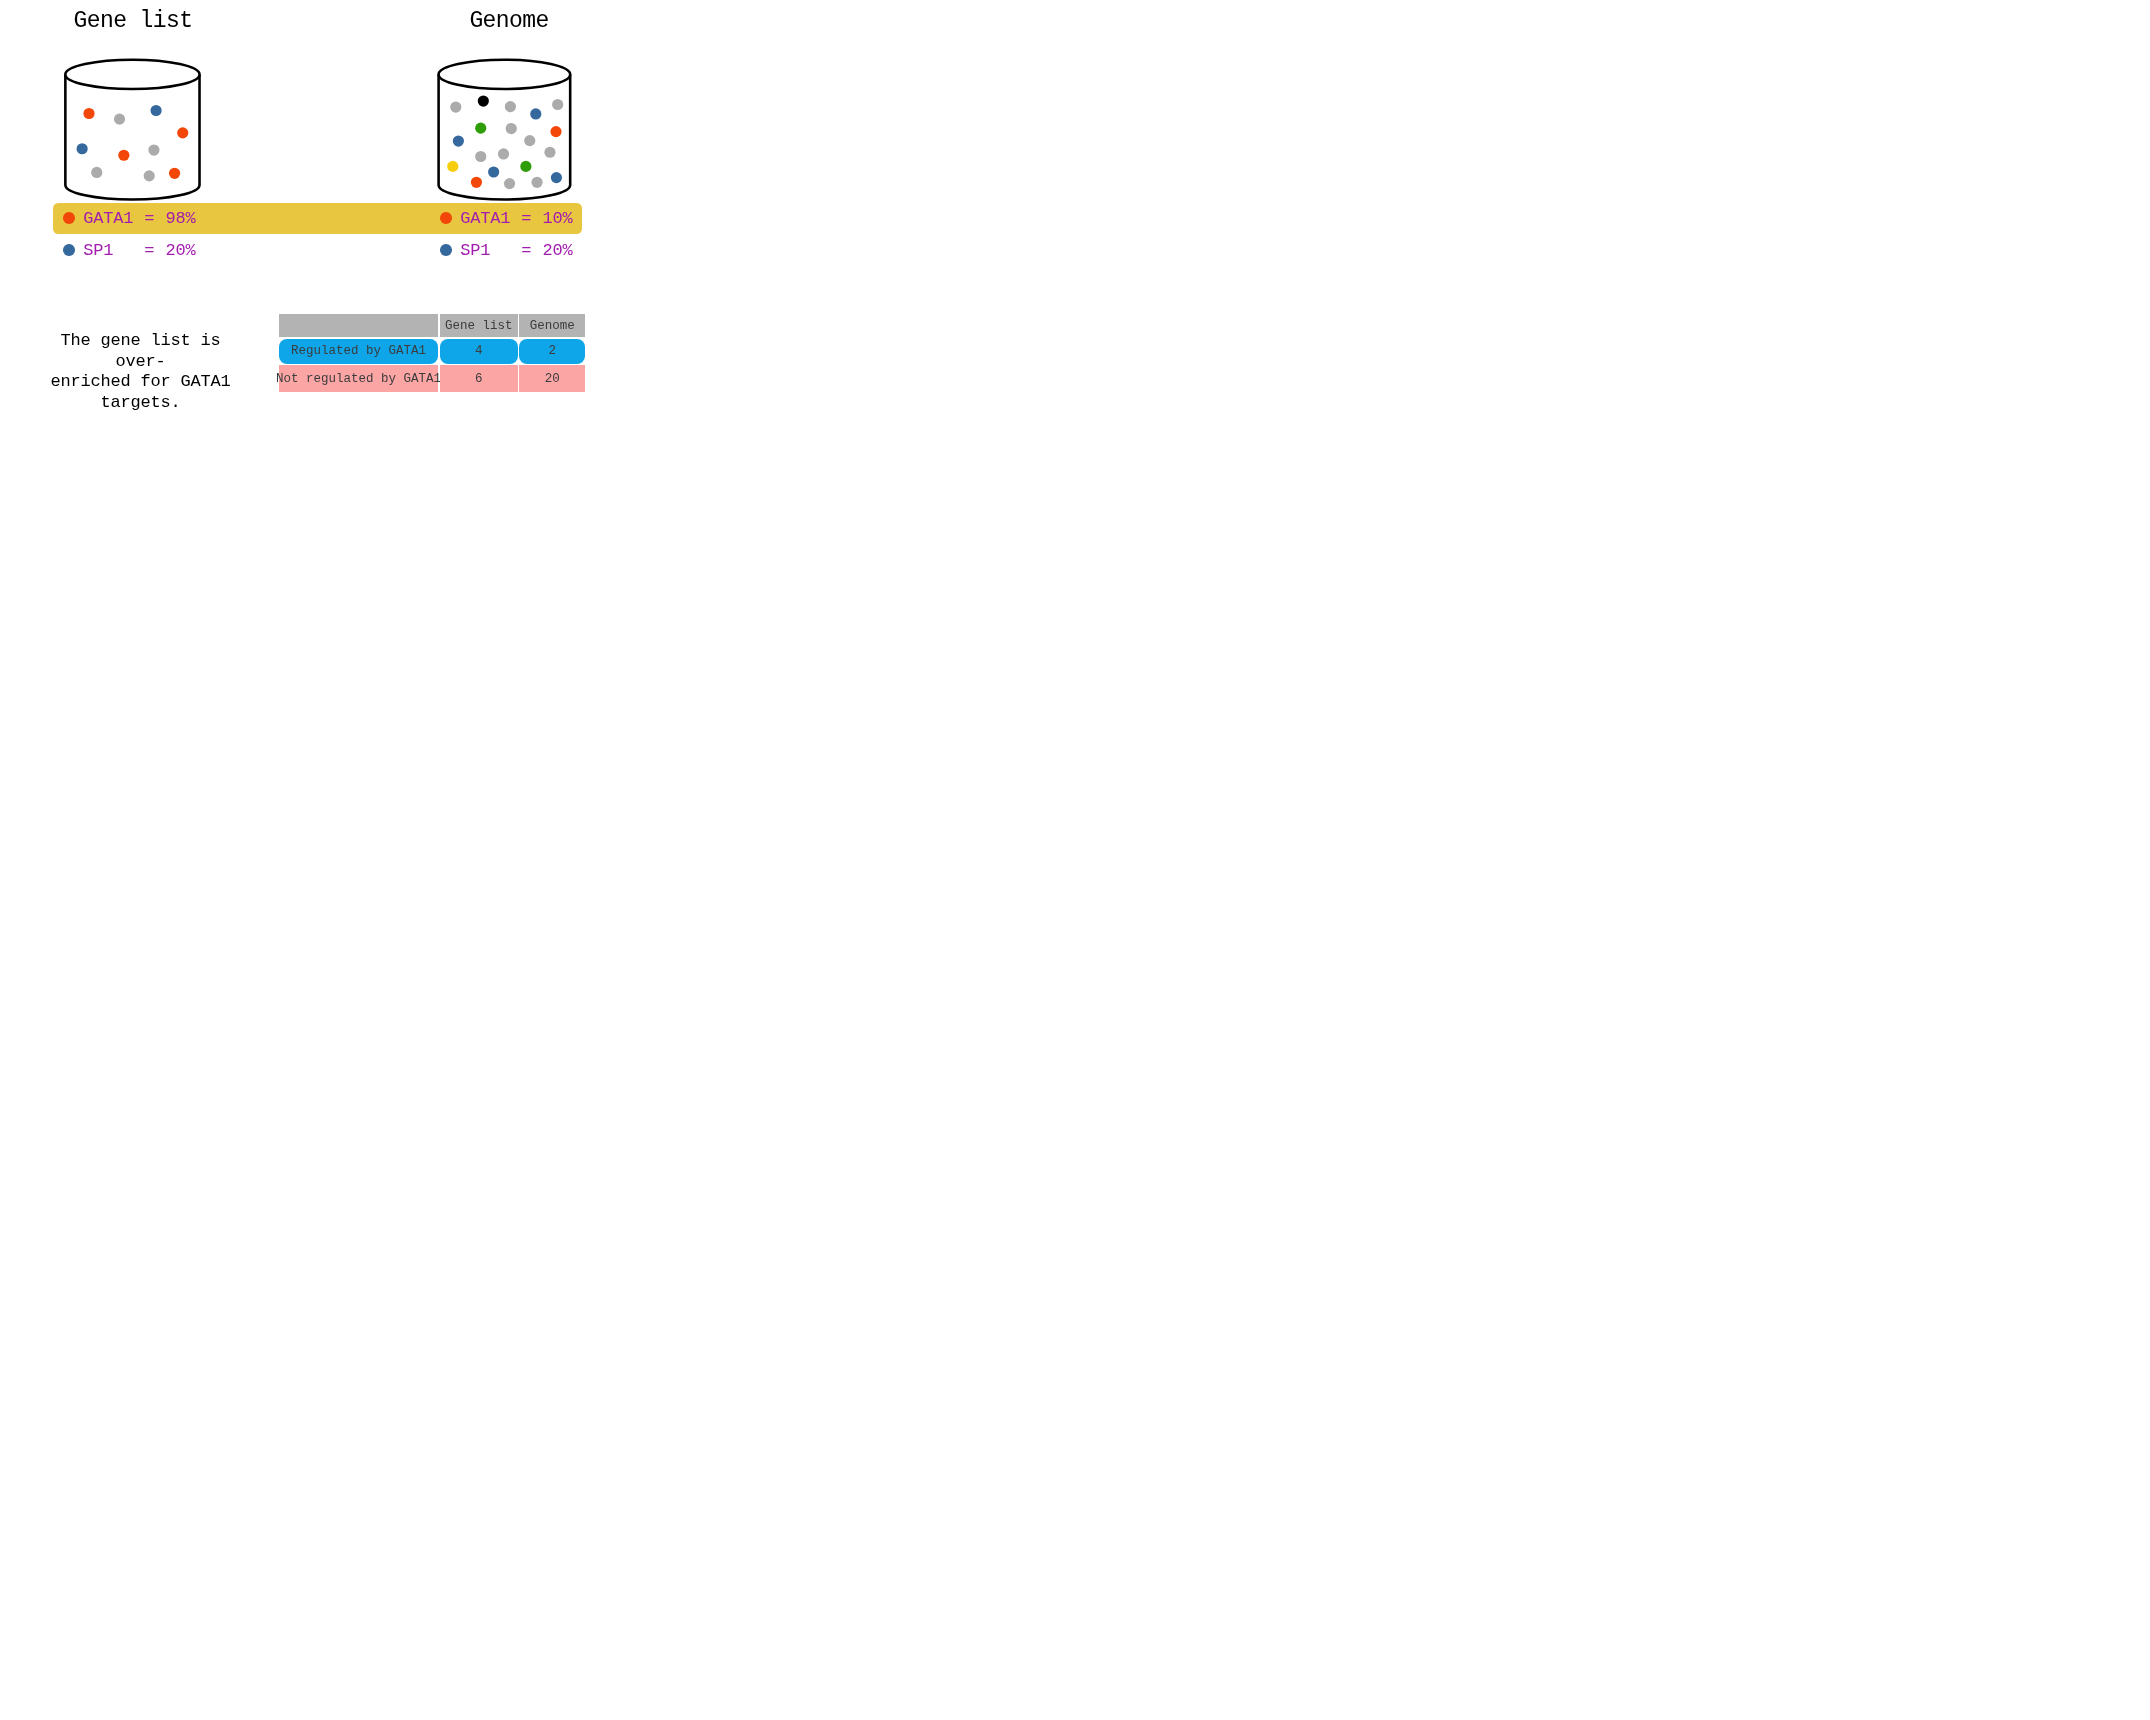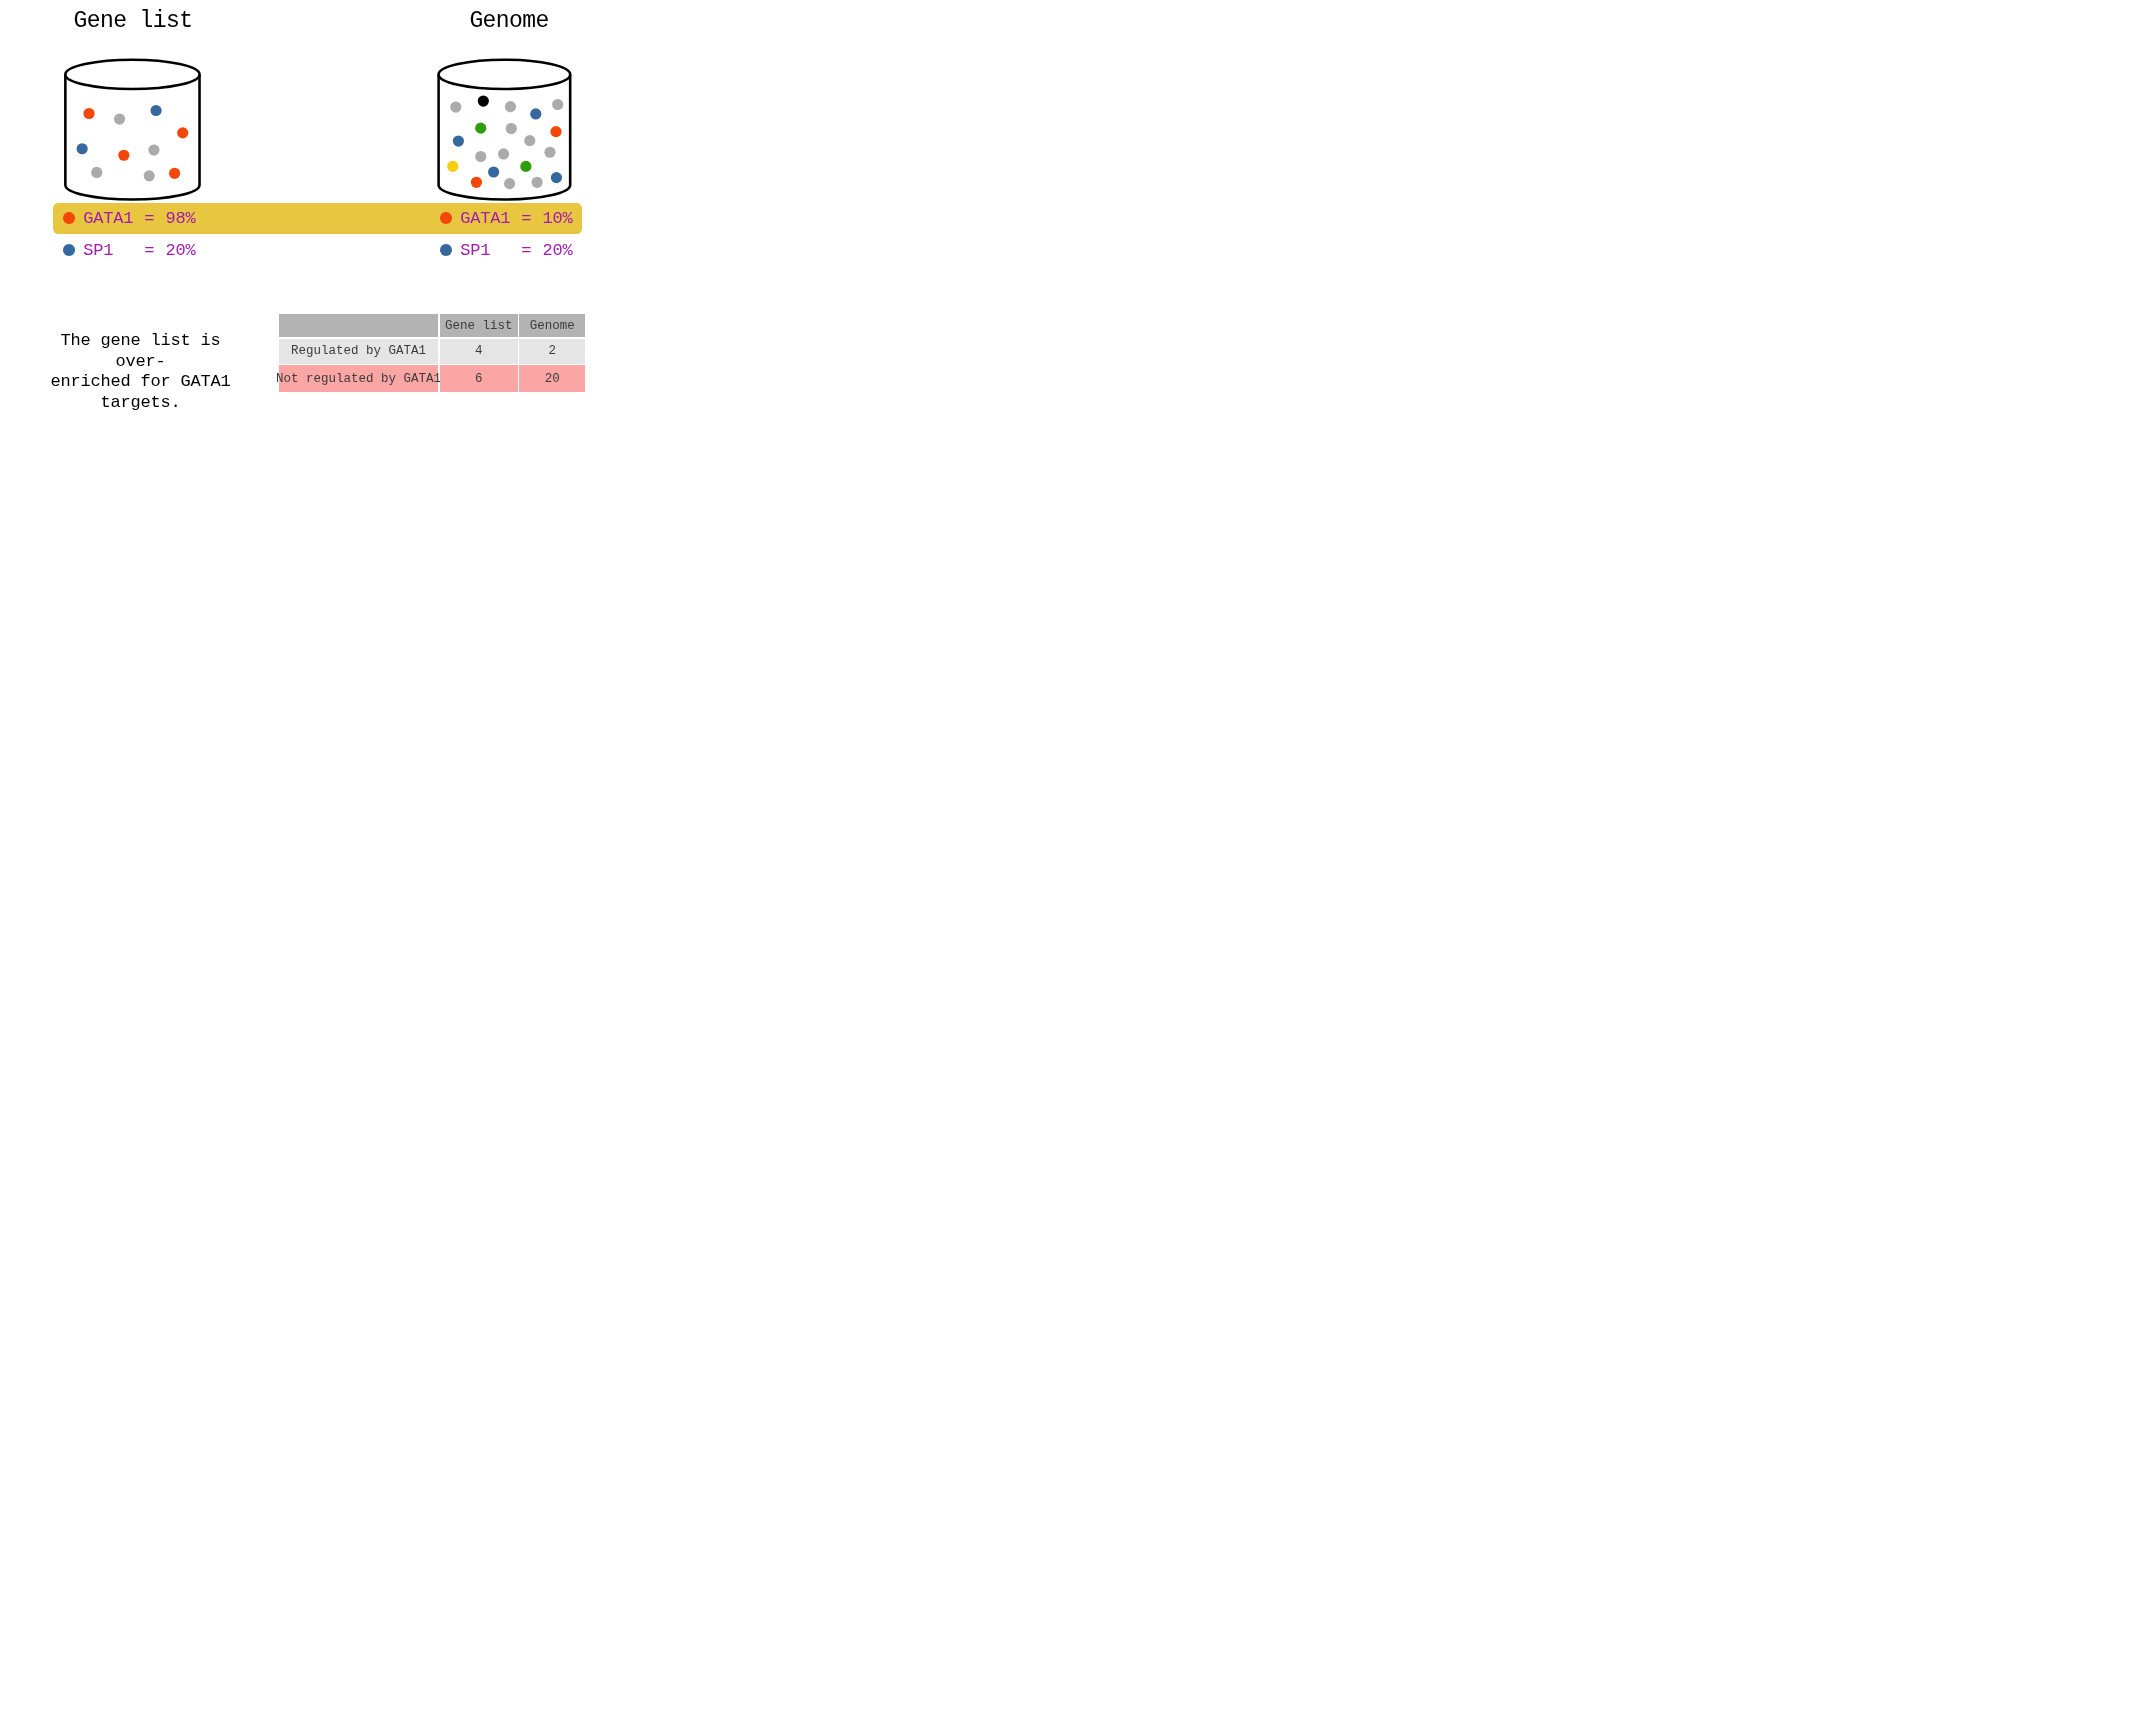--- a/index.html
+++ b/index.html
@@ -104,21 +104,21 @@
     font-size: 12.5px;
     color: #3c3c3c;
   }
   #table .cell {
     display: flex;
     align-items: center;
     justify-content: center;
     white-space: nowrap;
   }
   #table .hdr  { background: #b3b3b3; }
-  #table .r1   { background: #e5e5e5; }
+  #table .r1   { background: #0ea5e9; border-radius: 8px; }
   #table .r2   { background: #fca5a5; }
 
   svg { display: block; }
 </style>
 </head>
 <body>
 
 <div id="canvas">
 
   <svg class="abs" style="left:0; top:0;" width="645" height="430" viewBox="0 0 1500 1000">

